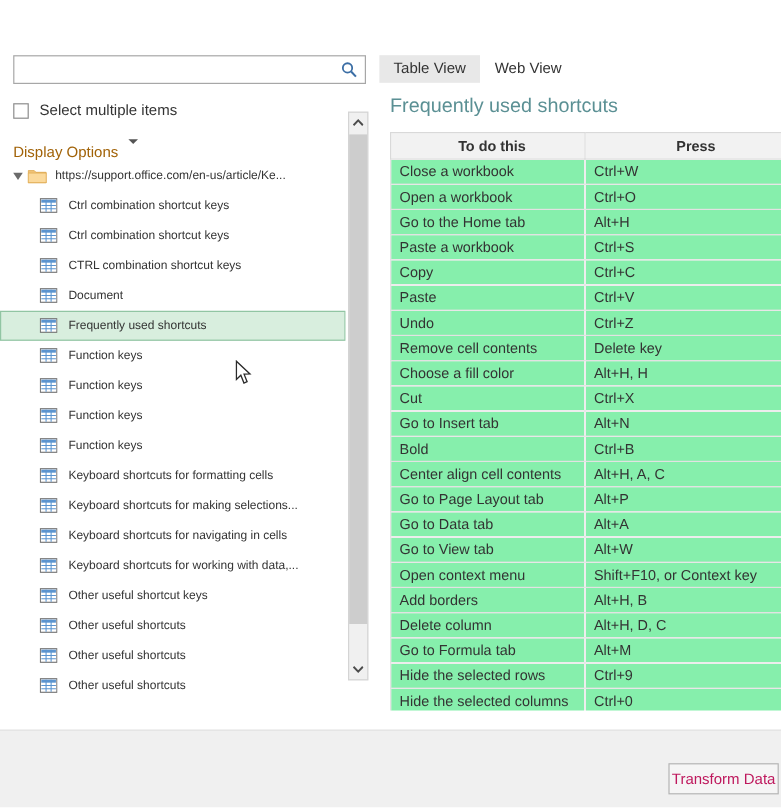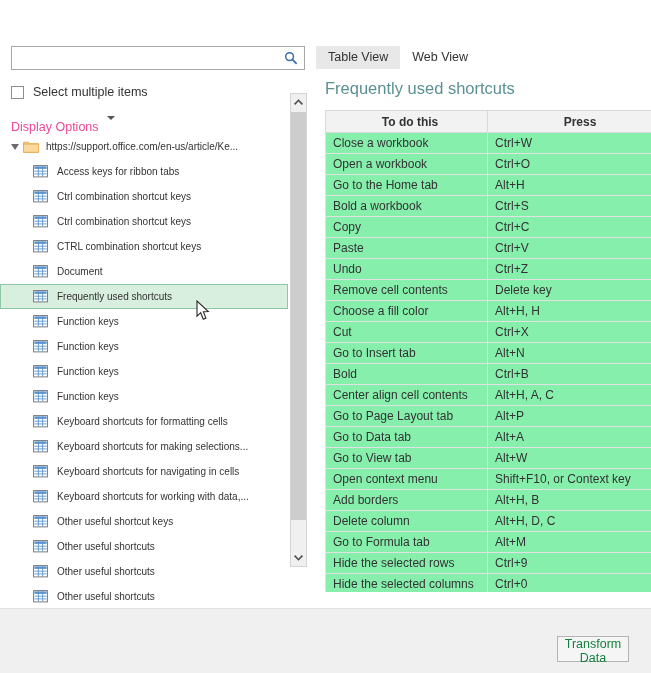--- a/index.html
+++ b/index.html
@@ -104,21 +104,21 @@
     position: absolute;
     left: 11px;
     top: 68px;
     height: 18px;
     display: flex;
     align-items: center;
     cursor: pointer;
   }
   #display-options-label {
     font-size: 12.5px;
-    color: #ec4899;
+    color: #a16207;
     white-space: nowrap;
     margin-top: 18px;
   }
   #display-options-caret {
     margin-left: 8px;
     width: 0; height: 0;
     border-left: 4px solid transparent;
     border-right: 4px solid transparent;
     border-top: 4px solid #555;
   }
@@ -343,27 +343,27 @@
   #load-split-caret {
     width: 0; height: 0;
     border-left: 4px solid transparent;
     border-right: 4px solid transparent;
     border-top: 4px solid #555;
   }
   #transform-data-button {
     position: absolute;
     left: 557px;
     top: 27px;
-    width: 72px;
+    width: 92px;
     height: 26px;
     border: 1px solid #b4b4b4;
     background: #f5f5f5;
     font-family: "Liberation Sans", sans-serif;
     font-size: 12.5px;
-    color: #15803d;
+    color: #be185d;
     cursor: pointer;
     box-sizing: border-box;
     padding: 0;
   }
 
   
   #mouse-cursor {
     position: absolute;
     left: 196px;
     top: 300px;
@@ -411,33 +411,20 @@
     <div id="tree">
         <div class="tree-row root">
           <span class="expand-triangle"></span>
           <span class="icon-folder">
             <svg width="16" height="13" viewBox="0 0 16 13">
               <path d="M0.5 2.2 h5.1 l1.3 1.4 h8.6 v8.9 h-15 z" fill="#f2c57c" stroke="#e0ab55" stroke-width="0.8"></path>
               <path d="M0.5 4.2 h15 v8.0 h-15 z" fill="#fbd99b" stroke="#e0ab55" stroke-width="0.7"></path>
             </svg>
           </span>
           <span class="tree-label">https://support.office.com/en-us/article/Ke...</span>
-        </div>
-        <div class="tree-row child">
-          <span class="icon-table">
-            <svg width="15" height="13" viewBox="0 0 15 13">
-              <rect x="0.6" y="0.6" width="13.8" height="11.3" fill="#ffffff" stroke="#6d6d6d" stroke-width="0.9"></rect>
-              <rect x="1.4" y="1.4" width="12.2" height="2.5" fill="#5b94cf"></rect>
-              <line x1="1.4" y1="6.2" x2="13.6" y2="6.2" stroke="#5b94cf" stroke-width="0.9"></line>
-              <line x1="1.4" y1="8.9" x2="13.6" y2="8.9" stroke="#5b94cf" stroke-width="0.9"></line>
-              <line x1="5.4" y1="1.4" x2="5.4" y2="11.4" stroke="#5b94cf" stroke-width="0.9"></line>
-              <line x1="9.6" y1="1.4" x2="9.6" y2="11.4" stroke="#5b94cf" stroke-width="0.9"></line>
-            </svg>
-          </span>
-          <span class="tree-label">Access keys for ribbon tabs</span>
         </div>
         <div class="tree-row child">
           <span class="icon-table">
             <svg width="15" height="13" viewBox="0 0 15 13">
               <rect x="0.6" y="0.6" width="13.8" height="11.3" fill="#ffffff" stroke="#6d6d6d" stroke-width="0.9"></rect>
               <rect x="1.4" y="1.4" width="12.2" height="2.5" fill="#5b94cf"></rect>
               <line x1="1.4" y1="6.2" x2="13.6" y2="6.2" stroke="#5b94cf" stroke-width="0.9"></line>
               <line x1="1.4" y1="8.9" x2="13.6" y2="8.9" stroke="#5b94cf" stroke-width="0.9"></line>
               <line x1="5.4" y1="1.4" x2="5.4" y2="11.4" stroke="#5b94cf" stroke-width="0.9"></line>
               <line x1="9.6" y1="1.4" x2="9.6" y2="11.4" stroke="#5b94cf" stroke-width="0.9"></line>
@@ -698,21 +685,21 @@
           </tr>
           <tr>
             <td>Open a workbook</td>
             <td>Ctrl+O</td>
           </tr>
           <tr>
             <td>Go to the Home tab</td>
             <td>Alt+H</td>
           </tr>
           <tr>
-            <td>Bold a workbook</td>
+            <td>Paste a workbook</td>
             <td>Ctrl+S</td>
           </tr>
           <tr>
             <td>Copy</td>
             <td>Ctrl+C</td>
           </tr>
           <tr>
             <td>Paste</td>
             <td>Ctrl+V</td>
           </tr>

